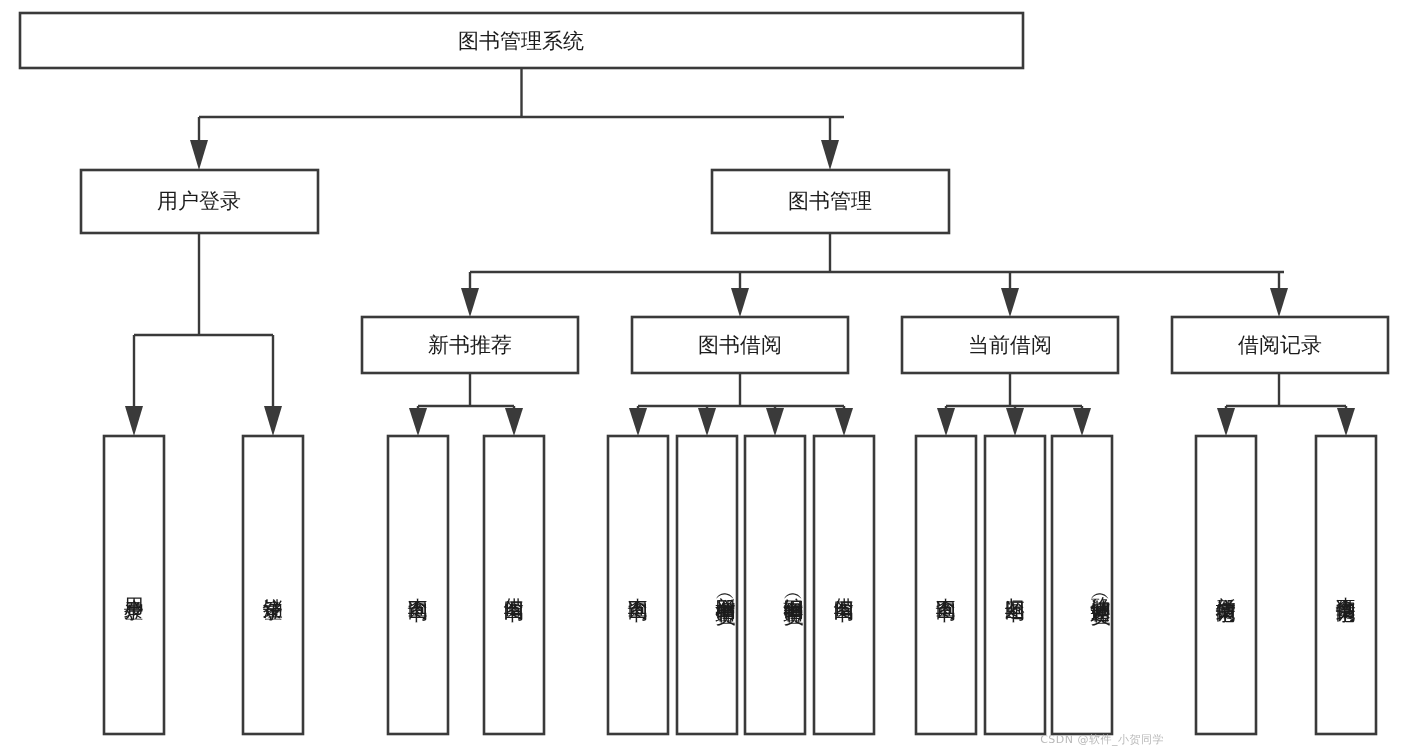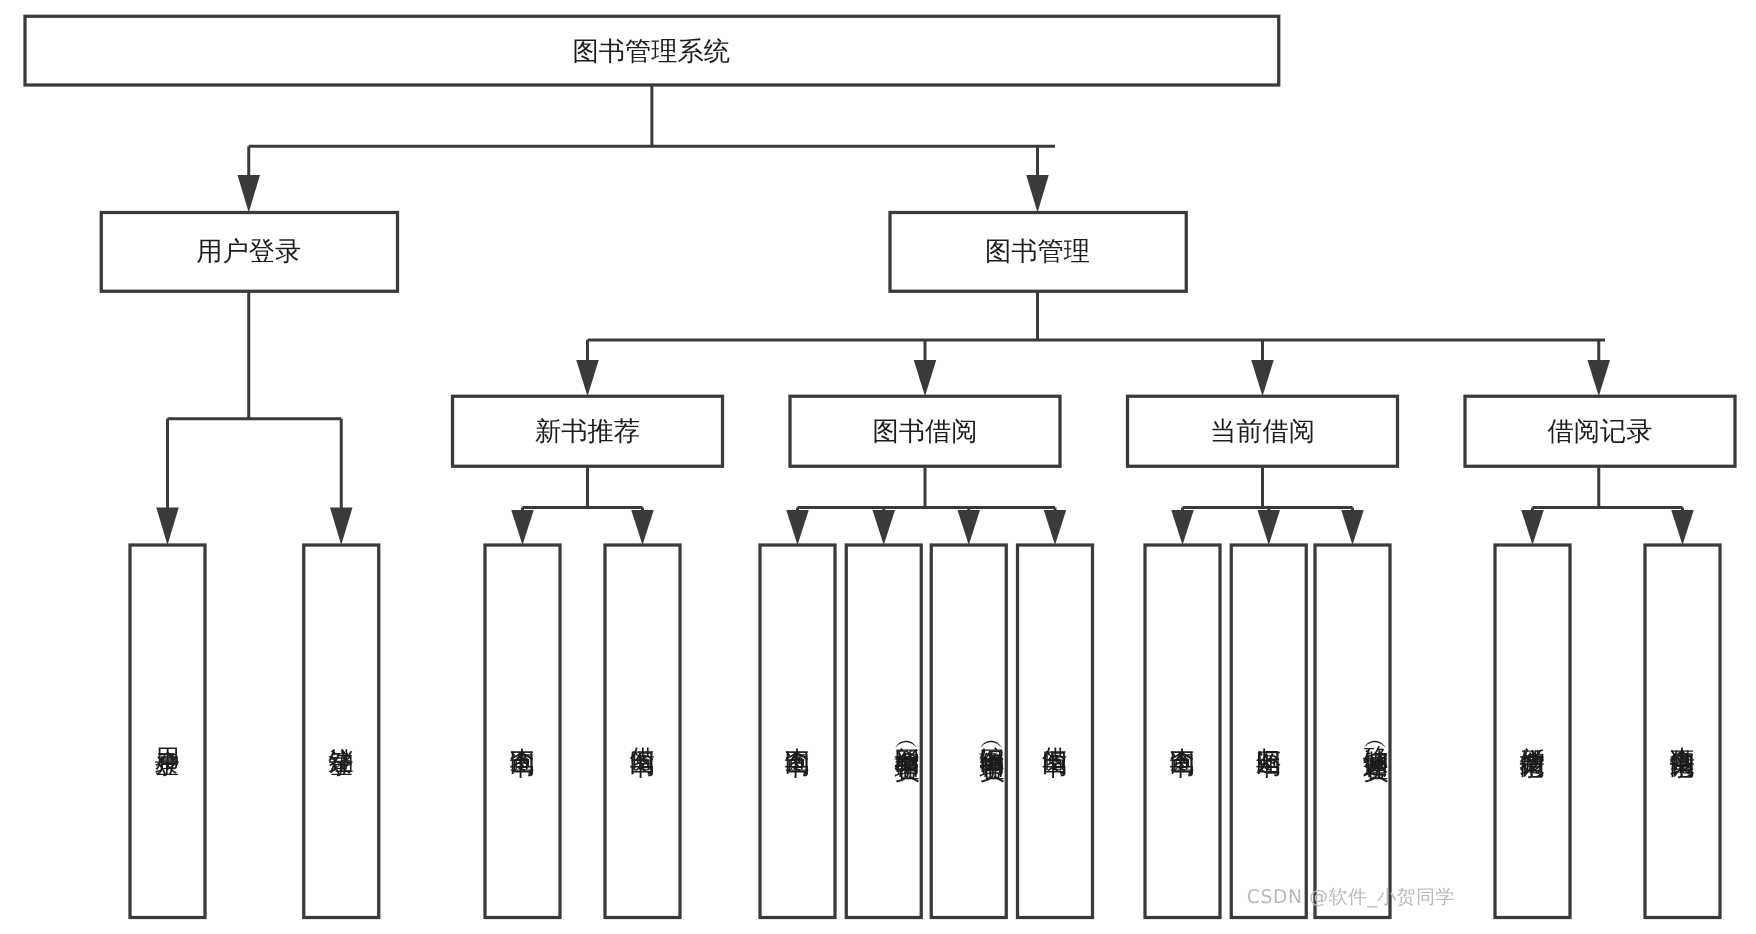--- a/index.html
+++ b/index.html
@@ -64,23 +64,23 @@
     align-items: flex-start;
     justify-content: center;
     pointer-events: none;
   }
   .node-label-v.centered {
     align-items: center;
   }
   #watermark {
     position: absolute;
     right: 10px;
-    bottom: 20px;
-    font-family: "DejaVu Sans", "Liberation Sans", sans-serif;
-    font-size: 15px;
+    bottom: 0;
+    font-family: "DejaVu Sans", "Liberation Sans", sans-serif;
+    font-size: 11px;
     color: #b9b9b9;
     letter-spacing: 0.5px;
     white-space: nowrap;
   }
 </style>
 </head>
 <body>
 
 <div id="diagram-root">
 

